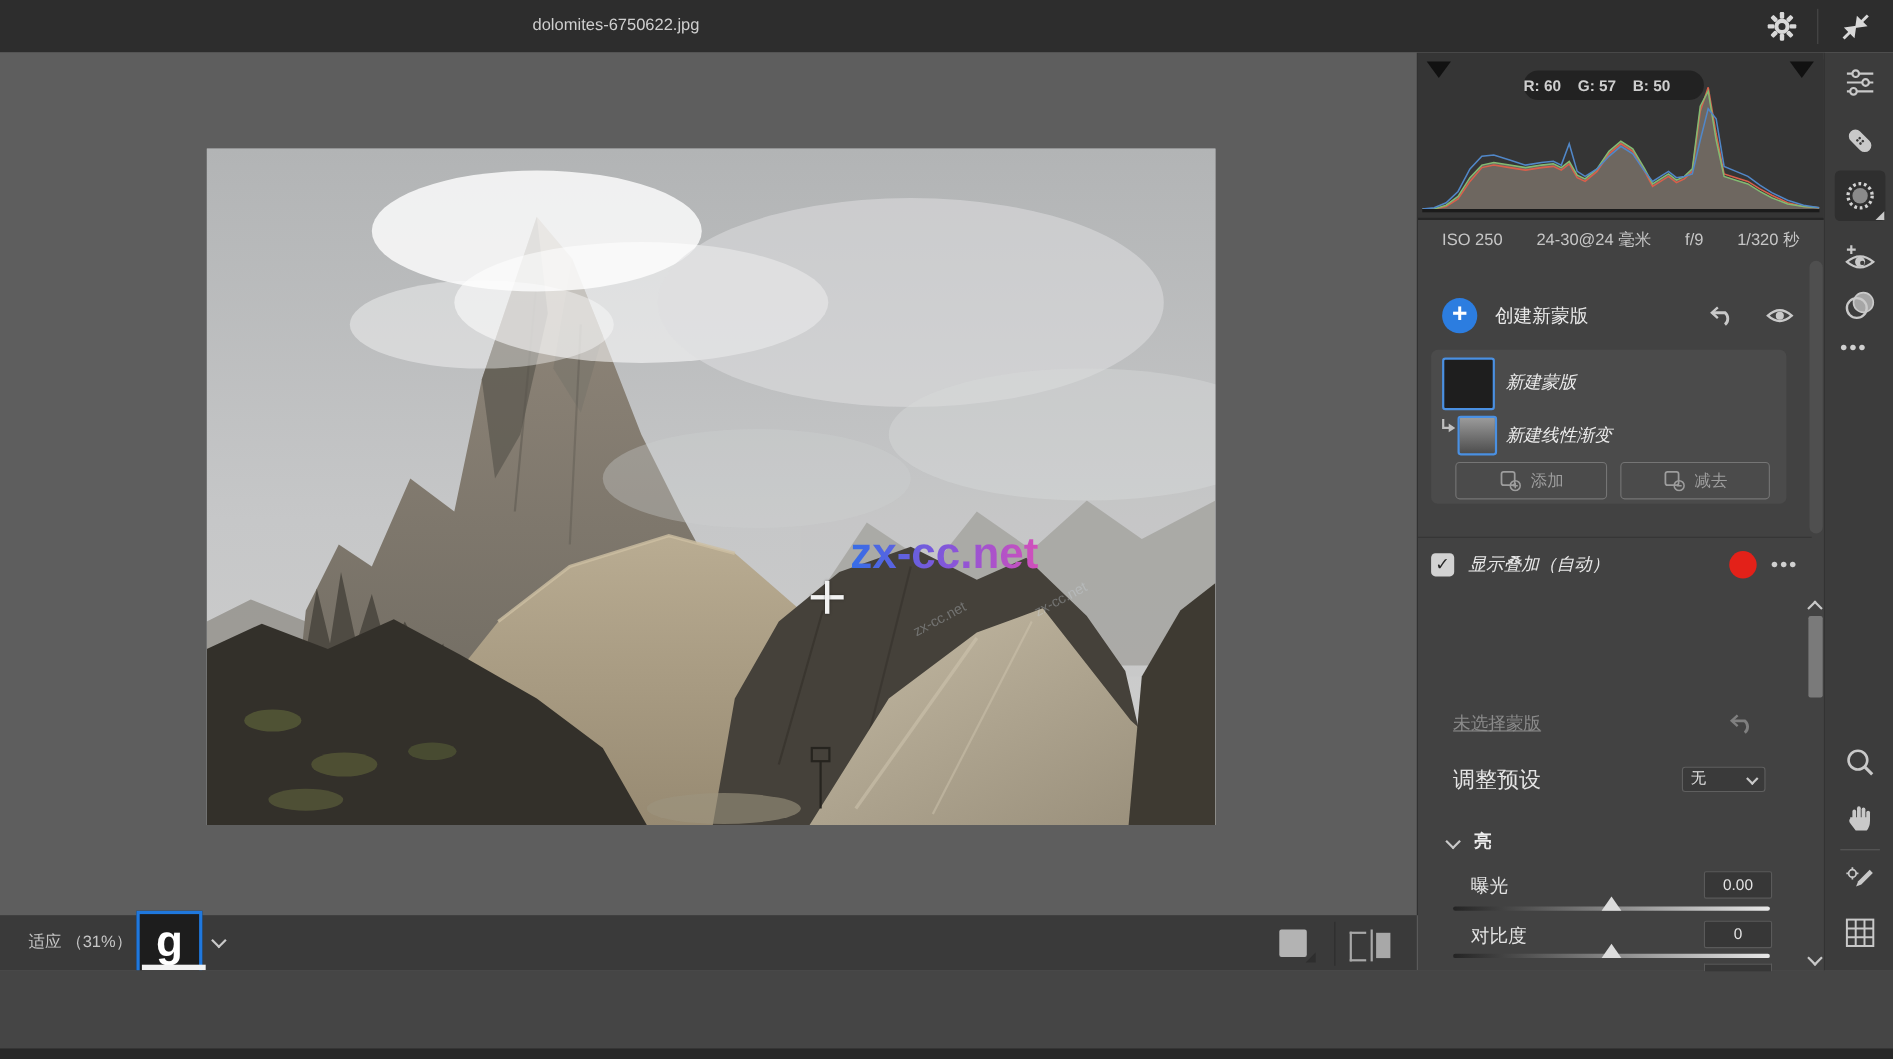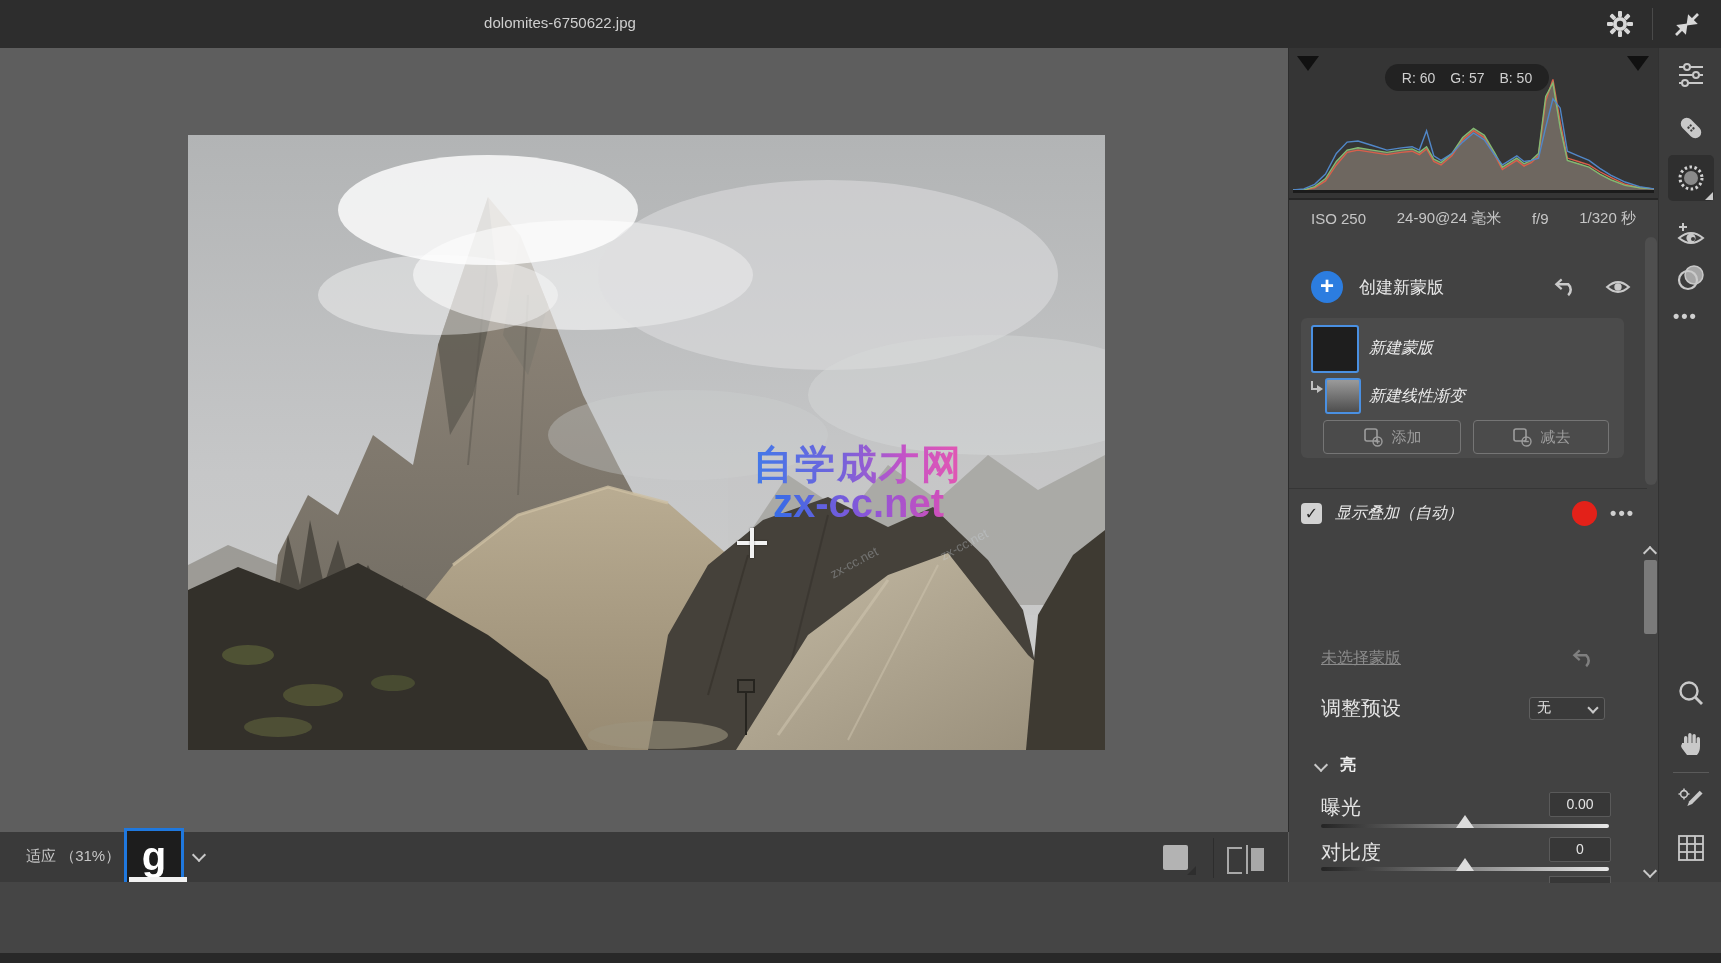--- a/index.html
+++ b/index.html
@@ -45,21 +45,21 @@
   
   #bottombar{left:0;top:882px;width:1721px;height:71px;background:#454545;}
   #bottomedge{left:0;top:953px;width:1721px;height:10px;background:#282828;}
 
   
   #rightpanel{left:1289px;top:48px;width:369px;height:834px;background:#424242;}
   #histbox{left:0;top:0;width:369px;height:150px;background:#353535;border-bottom:2px solid #262626;}
   .cliptri{width:0;height:0;border-left:11px solid transparent;border-right:11px solid transparent;border-bottom:15px solid #111;transform:rotate(180deg);}
   #clip-l{left:8px;top:8px;} #clip-r{left:338px;top:8px;}
   #rgbpill{left:96px;top:16px;width:164px;height:27px;background:rgba(22,22,22,.6);border-radius:14px;
-           display:flex;align-items:center;justify-content:center;gap:15px;color:#cfcfcf;font-size:14px;}
+           display:flex;align-items:center;gap:15px;color:#cfcfcf;font-size:14px;font-weight:bold;}
   #histsvg{left:4px;top:28px;}
   #histbase{left:4px;top:142px;width:361px;height:3px;background:#1b1b1b;}
   #exifbar{left:0;top:152px;width:369px;height:36px;display:flex;align-items:center;justify-content:space-between;
            padding:0 22px;box-sizing:border-box;color:#c6c6c6;font-size:15px;}
 
   #createrow{left:0;top:212px;width:358px;height:54px;display:flex;align-items:center;}
   #plus-circle{margin-left:22px;width:32px;height:32px;border-radius:50%;background:#2c7de0;color:#fff;
                font-size:24px;text-align:center;line-height:30px;font-weight:bold;}
   #createlabel{margin-left:16px;color:#e8e8e8;font-size:17px;flex:1;}
   .mini-icon{width:26px;height:26px;}
@@ -92,21 +92,21 @@
   #noselrow{left:0;top:590px;width:352px;height:40px;display:flex;align-items:center;}
   #nosellabel{margin-left:32px;color:#8b8b8b;font-size:16px;flex:1;text-decoration:underline;}
   #presetrow{left:0;top:640px;width:352px;height:40px;display:flex;align-items:center;}
   #presetlabel{margin-left:32px;color:#e4e4e4;font-size:20px;flex:1;}
   #presetselect{margin-right:36px;width:76px;height:23px;background:#3a3a3a;border:1px solid #5f5f5f;border-radius:3px;
                 color:#e4e4e4;font-size:14px;display:flex;align-items:center;justify-content:space-between;padding:0 7px;box-sizing:border-box;}
 
   #lightheader{left:0;top:700px;width:352px;height:34px;display:flex;align-items:center;}
   #lightchev{margin-left:27px;}
   #lighttitle{margin-left:14px;color:#ececec;font-size:16px;font-weight:bold;}
-  .sl-label{left:32px;color:#e4e4e4;font-size:20px;text-align:center;}
+  .sl-label{left:48px;color:#e4e4e4;font-size:17px;text-align:center;}
   .sl-box{left:260px;width:60px;height:23px;background:#373737;border:1px solid #5a5a5a;border-radius:2px;
           color:#e4e4e4;font-size:14px;text-align:center;line-height:22px;}
   .sl-track{left:32px;width:288px;height:4px;border-radius:2px;background:linear-gradient(90deg,#242424,#e9e9e9);}
   .sl-thumb{width:0;height:0;border-left:9px solid transparent;border-right:9px solid transparent;border-bottom:13px solid #dcdcdc;}
   #expo-label{top:746px;} #expo-box{top:744px;} #expo-track{top:776px;} #expo-thumb{top:767px;}
   #con-label{top:791px;}  #con-box{top:789px;}  #con-track{top:819px;}  #con-thumb{top:810px;}
   #cutbox{left:260px;top:828px;width:60px;height:6px;background:#373737;border:1px solid #5a5a5a;border-bottom:none;}
   #scrollup{left:356px;top:500px;} #scrolldown{left:356px;top:818px;}
   #scrollthumb{left:355px;top:512px;width:13px;height:74px;background:#7a7a7a;border-radius:2px;}
 
@@ -202,21 +202,20 @@
         <ellipse cx="60" cy="520" rx="26" ry="10" fill="#555836" opacity="0.85"></ellipse>
         <ellipse cx="125" cy="560" rx="30" ry="11" fill="#555836" opacity="0.8"></ellipse>
         <ellipse cx="205" cy="548" rx="22" ry="8" fill="#4e5233" opacity="0.8"></ellipse>
         <ellipse cx="90" cy="592" rx="34" ry="10" fill="#5a5d3b" opacity="0.7"></ellipse>
         <ellipse cx="470" cy="600" rx="70" ry="14" fill="#9d947f" opacity="0.6"></ellipse>
         <rect x="550" y="545" width="16" height="12" fill="none" stroke="#26241f" stroke-width="2"></rect>
         <line x1="558" y1="557" x2="558" y2="600" stroke="#26241f" stroke-width="2"></line>
       </svg>
       <div class="abs wm-faint" style="left:640px;top:420px">zx-cc.net</div>
       <div class="abs wm-faint" style="left:750px;top:402px">zx-cc.net</div>
-      <div class="abs wm1">自学成才网</div>
       <div class="abs wm2">zx-cc.net</div>
       <div id="crosshair-h" class="abs"></div>
       <div id="crosshair-v" class="abs"></div>
     </div>
   </div>
 
   <div id="statusbar" class="abs"></div>
   <div id="zoomlabel" class="abs">适应 （31%）</div>
   <div id="imebox" class="abs">g</div>
   <div id="imeline" class="abs"></div>
@@ -248,21 +247,21 @@
       <div id="histbase" class="abs"></div>
       <div id="rgbpill" class="abs">
         <span>R: 60</span>
         <span>G: 57</span>
         <span>B: 50</span>
       </div>
     </div>
 
     <div id="exifbar" class="abs">
       <span>ISO 250</span>
-      <span>24-90@24 毫米</span>
+      <span>24-30@24 毫米</span>
       <span>f/9</span>
       <span>1/320 秒</span>
     </div>
 
     <div id="createrow" class="abs">
       <div id="plus-circle">+</div>
       <div id="createlabel">创建新蒙版</div>
       <svg class="mini-icon" viewBox="0 0 24 24" style="margin-right:26px">
         <path d="M8 5 L3 9.5 L8 14" fill="none" stroke="#c9c9c9" stroke-width="2"></path>
         <path d="M3.5 9.5 H14 a6.5 6.5 0 0 1 0 10" fill="none" stroke="#c9c9c9" stroke-width="2.4"></path>

